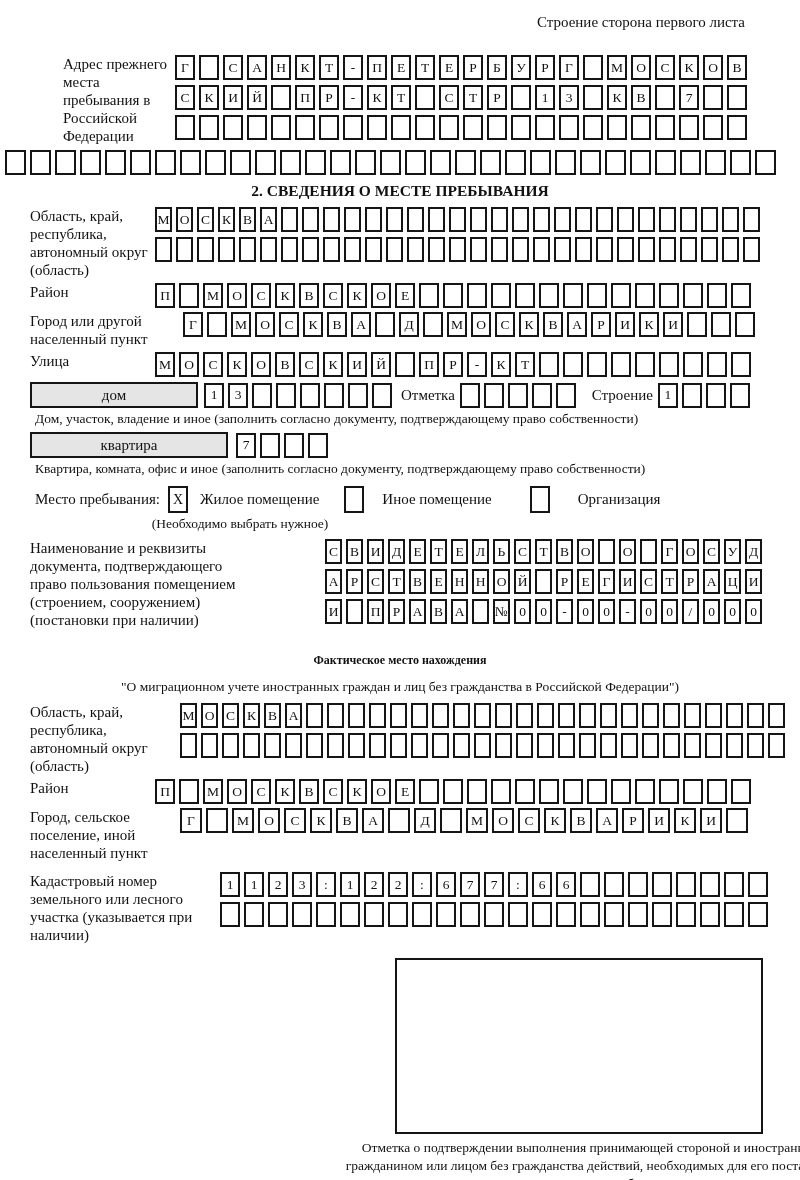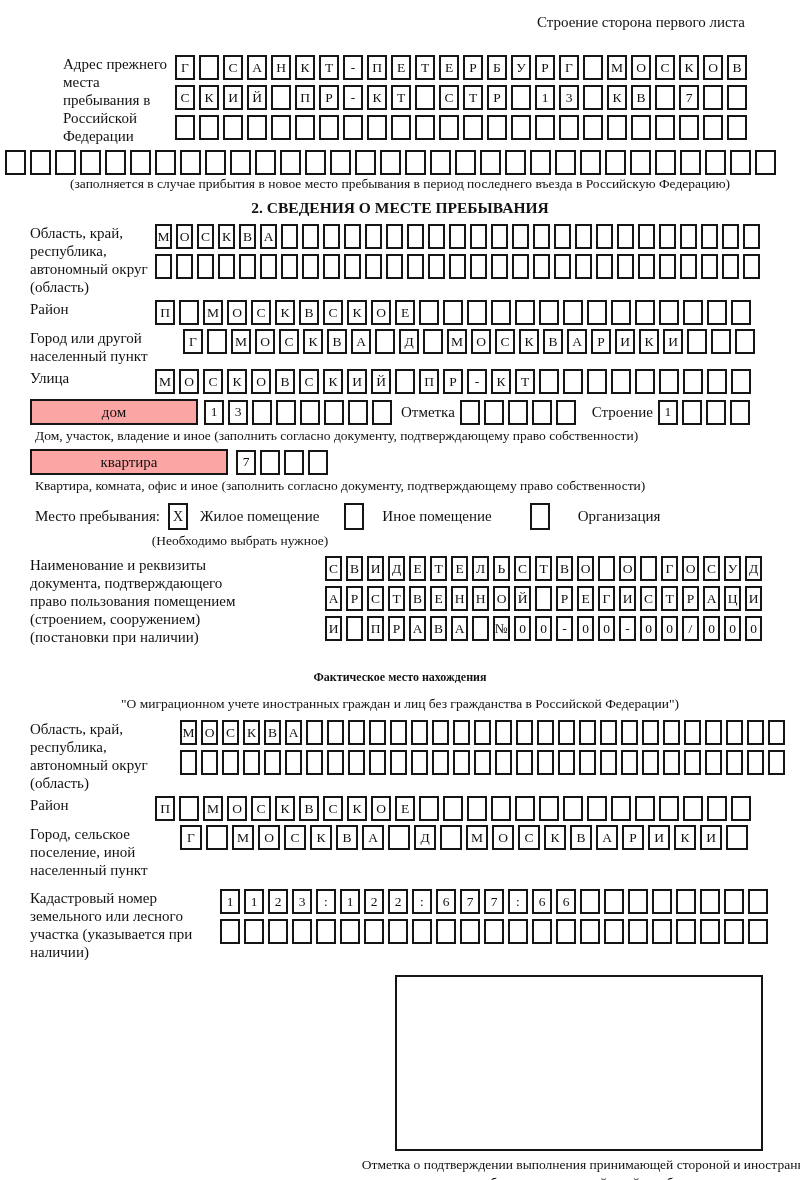--- a/index.html
+++ b/index.html
@@ -40,21 +40,21 @@
 
   .lbl-w125 { width:125px; }
   .lbl-w153 { width:153px; }
   .lbl-w150 { width:150px; }
   .lbl-w190 { width:190px; }
   .lbl-doc  { width:295px; padding-right:78px; }
 
   .widebox {
     border:2px solid #151515; height:26px;
     display:flex; align-items:center; justify-content:center;
-    font-size:15px; flex:0 0 auto; background:#fca5a5;
+    font-size:15px; flex:0 0 auto; background:#e5e5e5;
   }
   .domline { display:flex; align-items:center; margin:5px 0 2px 0; }
   .domline .inlbl { font-size:15px; margin:0 5px 0 9px; }
   .sub-note { margin:1px 0 4px 5px; }
 
   .mesto-line { display:flex; align-items:center; margin:9px 0 2px 5px; font-size:15px; }
   .checkbox {
     width:20px; height:27px; border:2px solid #151515;
     display:flex; align-items:center; justify-content:center;
     font-size:14px; flex:0 0 auto; background:#fff;
@@ -192,21 +192,20 @@
       <span class="cell"></span>
       <span class="cell"></span>
       <span class="cell"></span>
       <span class="cell"></span>
       <span class="cell"></span>
       <span class="cell"></span>
       <span class="cell"></span>
       <span class="cell"></span>
       <span class="cell"></span>
     </div>
-  <div class="note center">(заполняется в случае прибытия в новое место пребывания в период последнего въезда в Российскую Федерацию)</div>
 
   <div class="sec-title">2. СВЕДЕНИЯ О МЕСТЕ ПРЕБЫВАНИЯ</div>
 
   <div class="formline">
     <div class="lbl lbl-w125">Область, край, республика, автономный округ (область)</div>
     <div class="rows">
       <div class="boxrow w17">
           <span class="cell">М</span>
           <span class="cell">О</span>
           <span class="cell">С</span>

